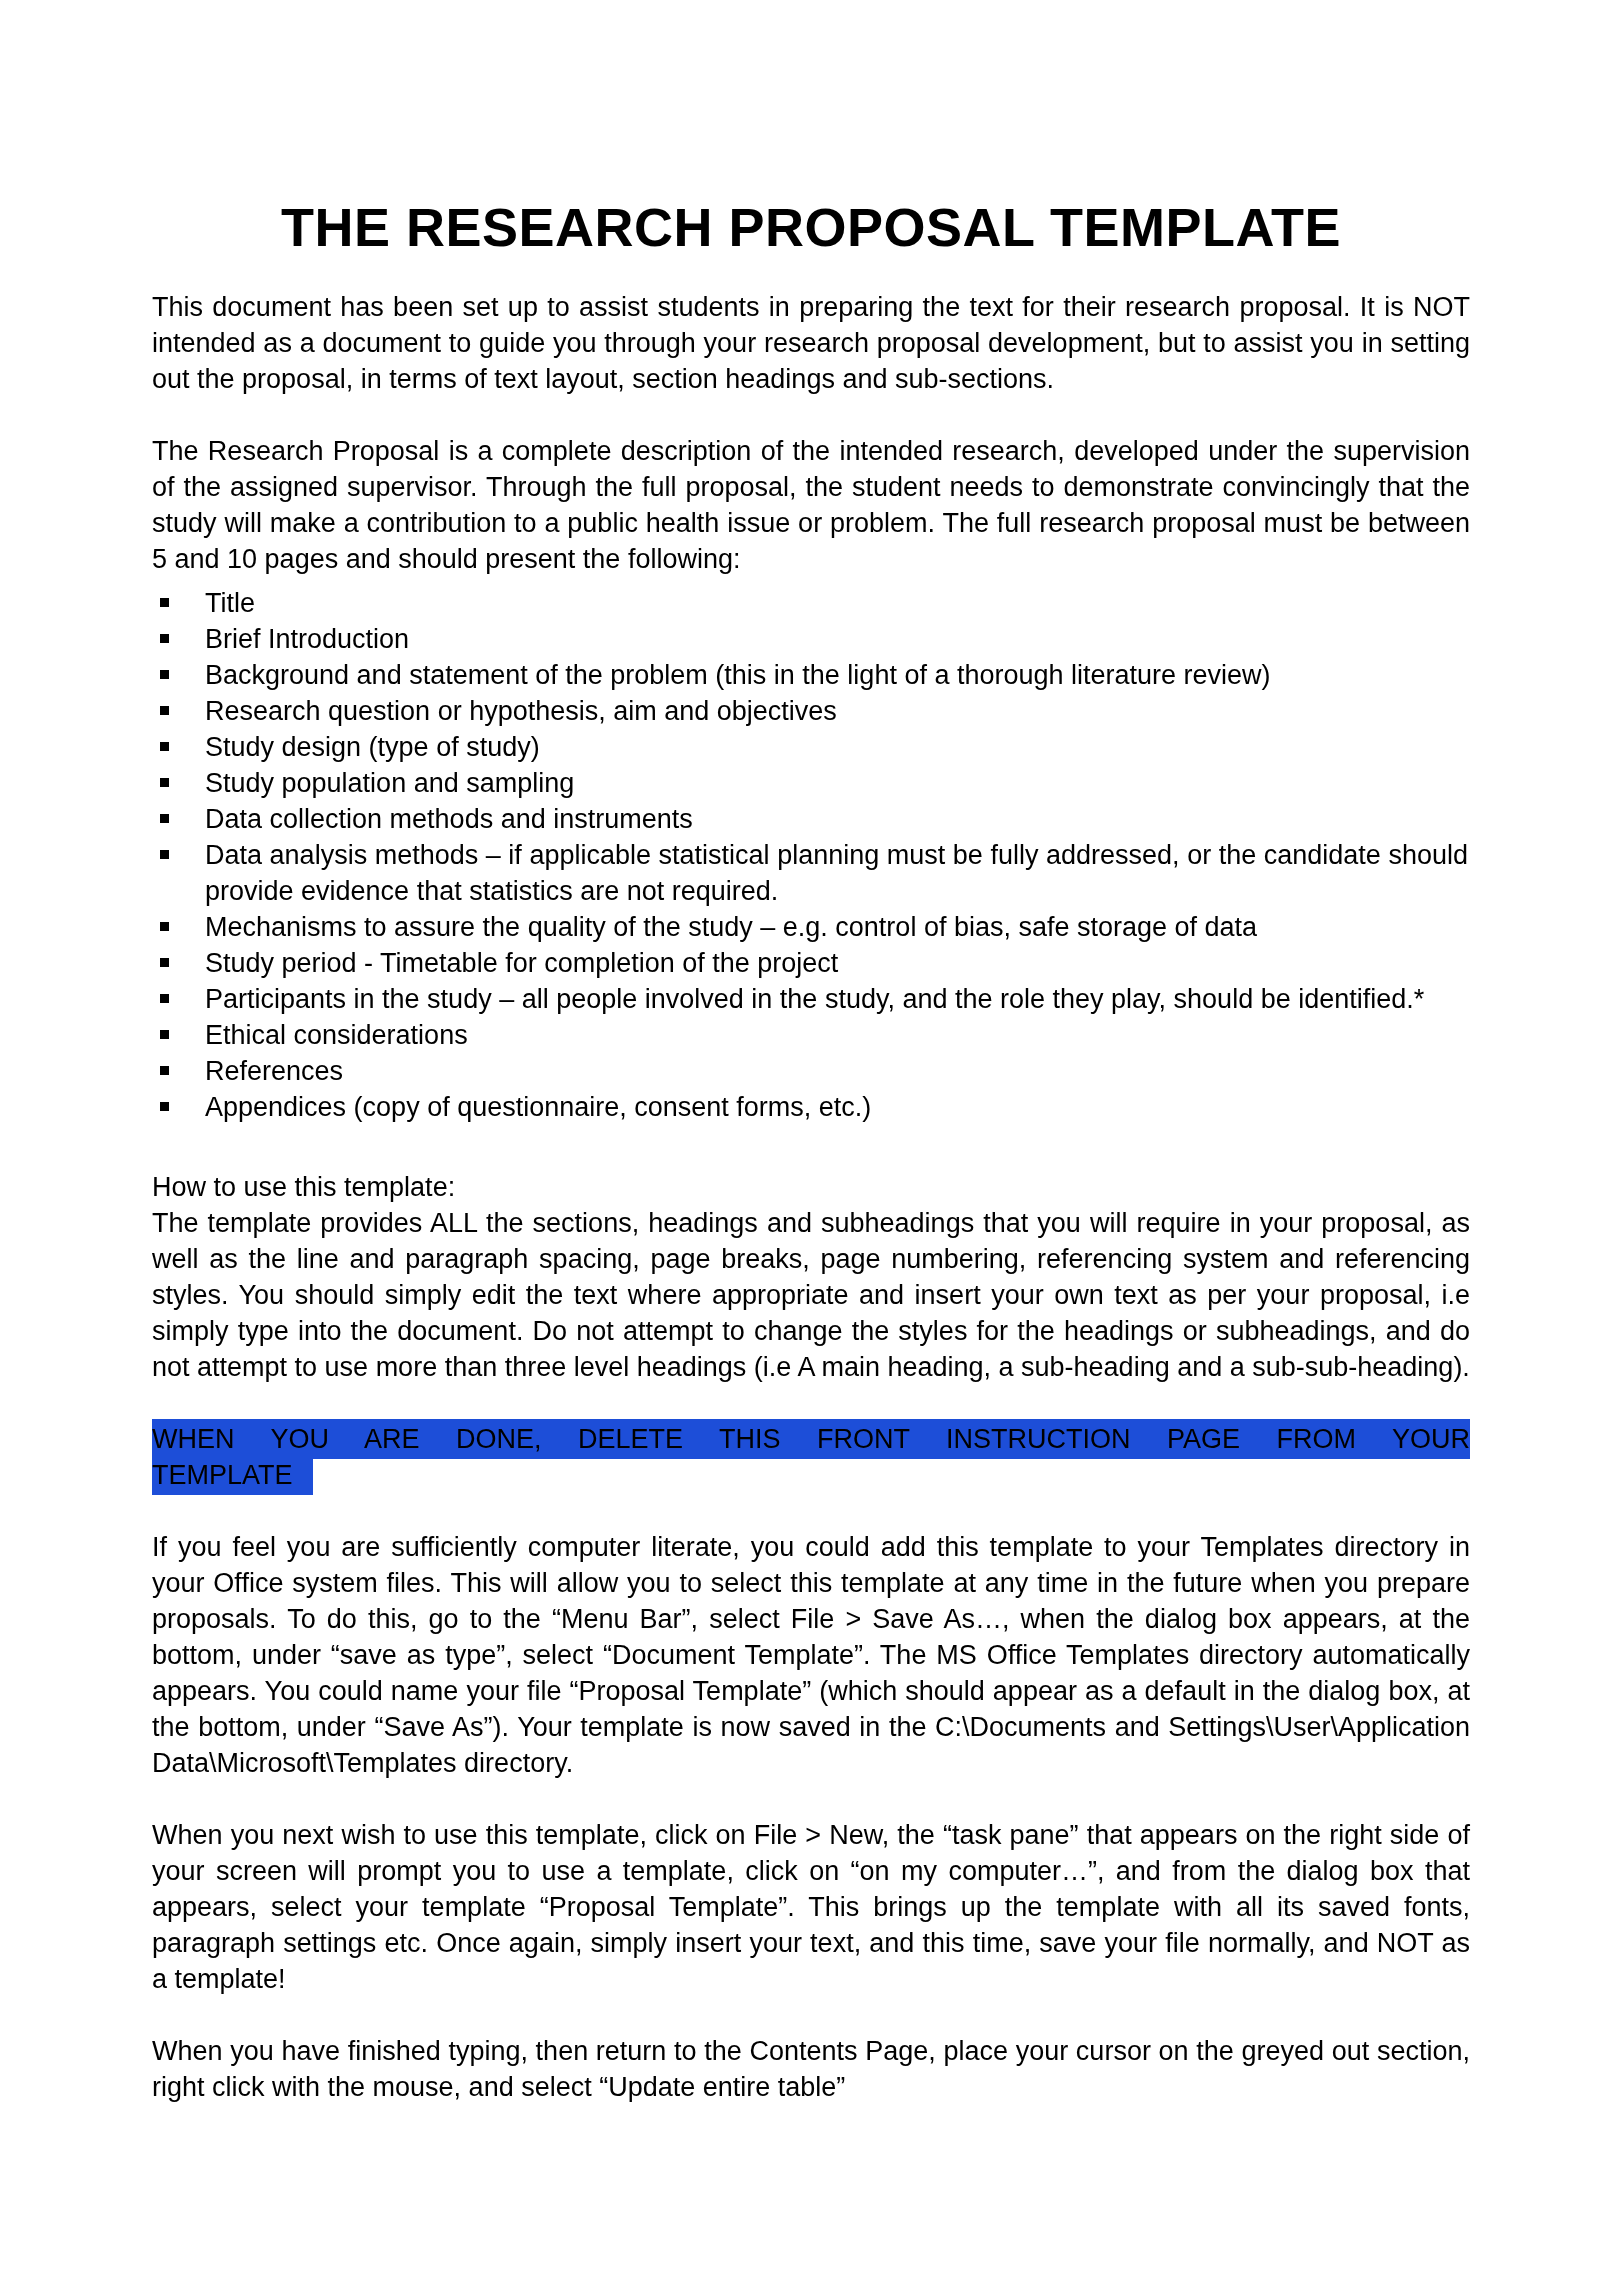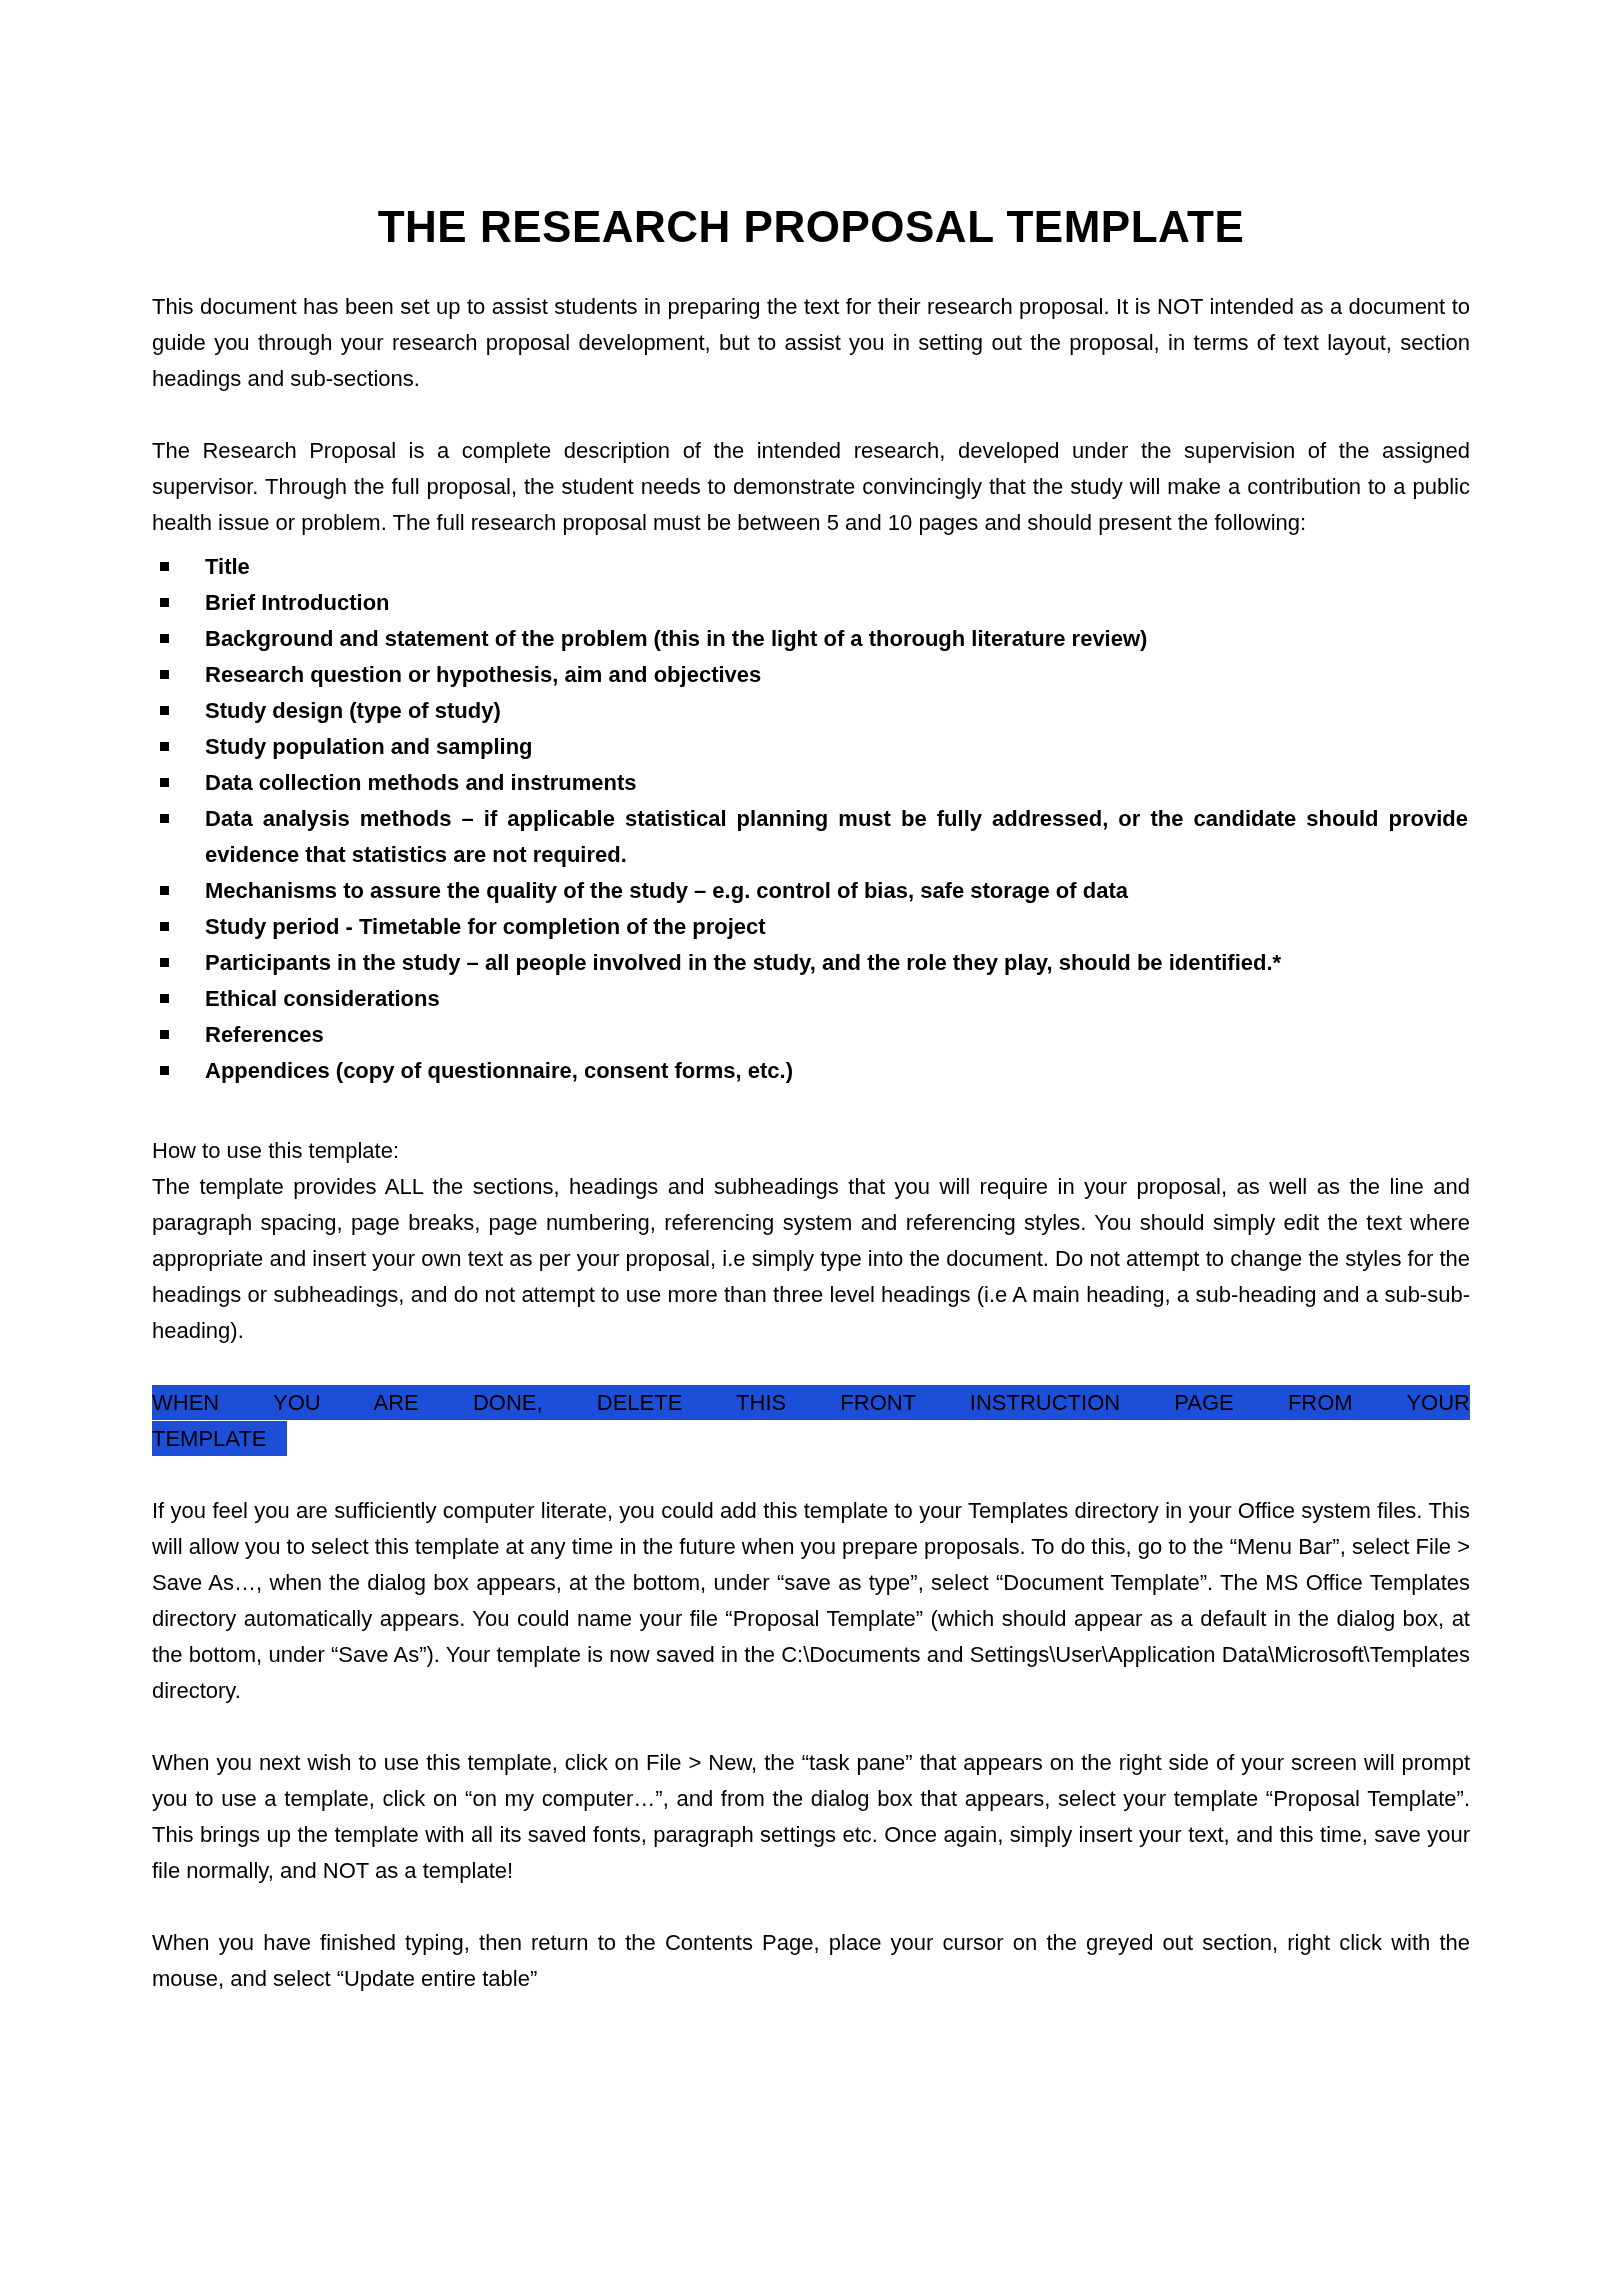--- a/index.html
+++ b/index.html
@@ -9,39 +9,38 @@
     background: #ffffff;
     font-family: "Liberation Sans", sans-serif;
     color: #000000;
     overflow: hidden;
   }
   .page {
     box-sizing: border-box;
     width: 1624px;
     height: 1824px;
     padding: 209px 154px 0 152px;
-    font-size: 22px;
+    font-size: 27px;
     line-height: 36px;
   }
   .doc-title {
     text-align: center;
     font-weight: bold;
     margin: 0 0 44px 0;
     letter-spacing: 0.5px;
   }
   .para {
     text-align: justify;
     margin: 0 0 36px 0;
   }
   .para.no-gap { margin-bottom: 8px; }
   ul.bullets {
     list-style: none;
     margin: 0 2px 44px 0;
     padding: 0;
-    font-weight: bold;
   }
   ul.bullets li {
     position: relative;
     padding-left: 53px;
     text-align: justify;
   }
   ul.bullets li .marker {
     position: absolute;
     left: 8.3px;
     top: 13px;

